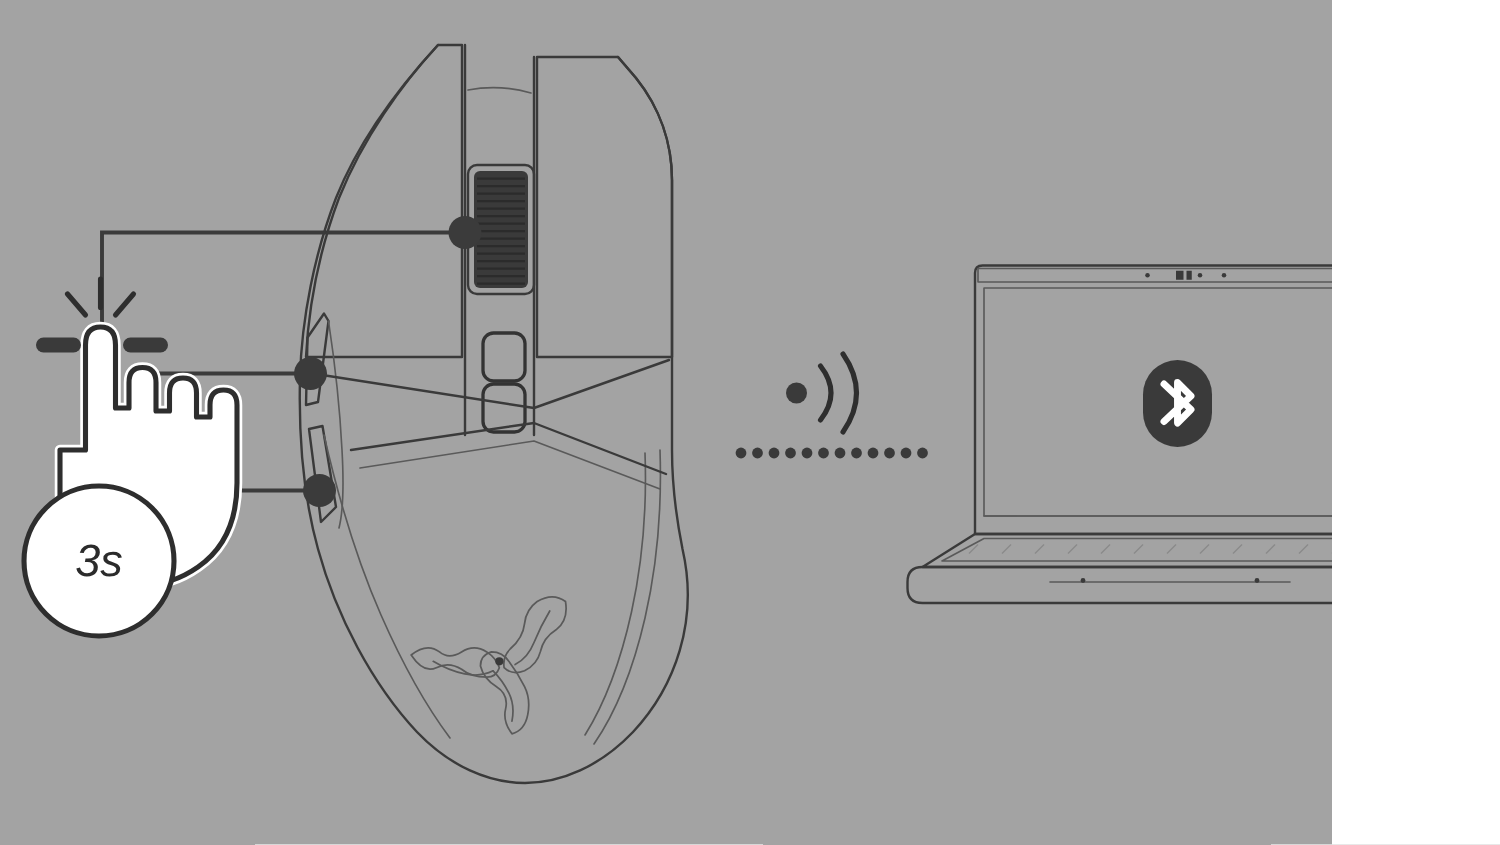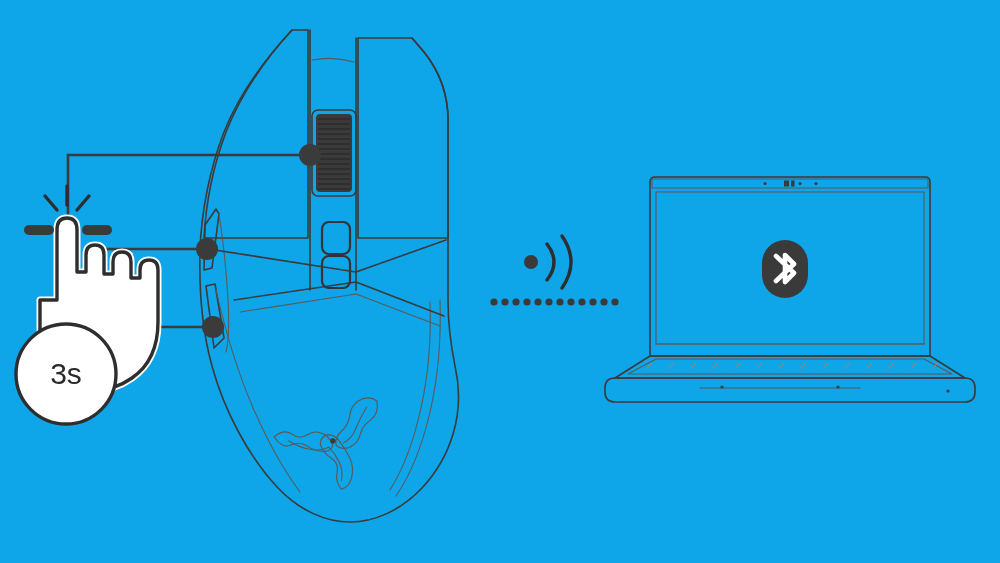--- a/index.html
+++ b/index.html
@@ -6,24 +6,25 @@
   html, body {
     margin: 0;
     padding: 0;
     background: #ffffff;
   }
   body {
     font-family: "Liberation Sans", sans-serif;
   }
   #canvas {
     position: relative;
-    width: 1000px;
+    width: 888px;
     height: 563px;
-    background: #0ea5e9;
+    background: #a3a3a3;
     overflow: hidden;
+    font-style: italic;
   }
   #canvas svg {
     position: absolute;
     top: 0;
     left: 0;
     width: 1000px;
     height: 563px;
     display: block;
   }
   .ink-thin   { fill: none; stroke: #3a3a3a; stroke-width: 1.6; stroke-linecap: round; stroke-linejoin: round; }

